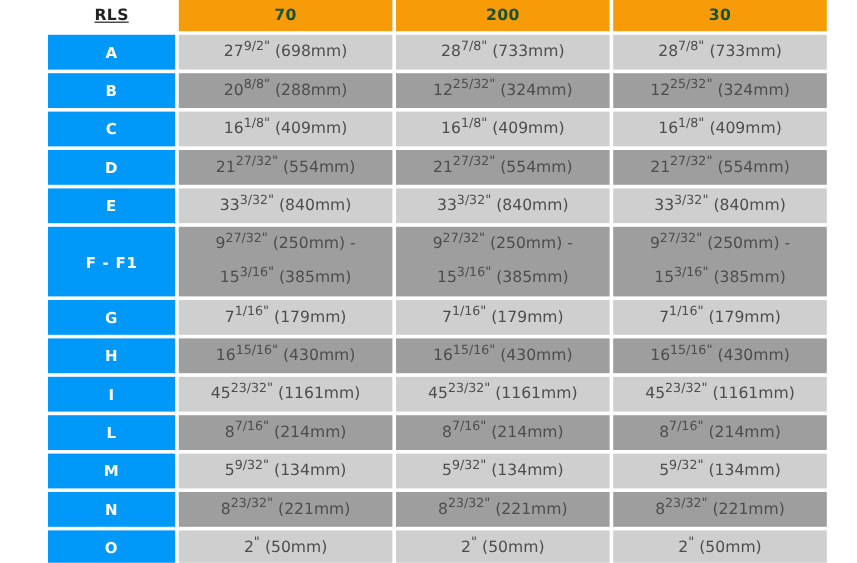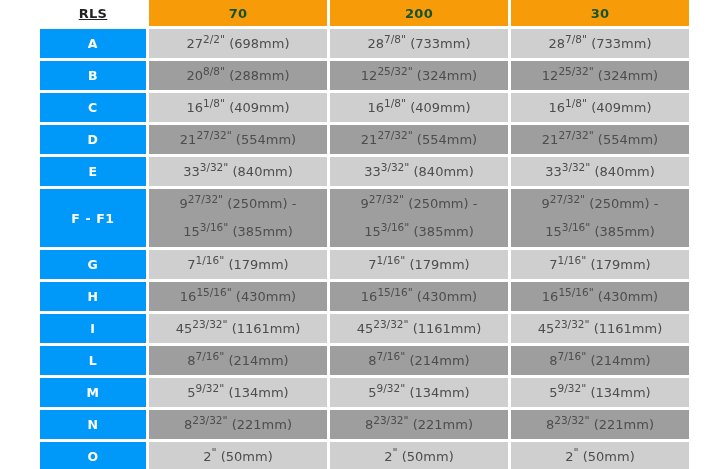--- a/index.html
+++ b/index.html
@@ -114,21 +114,21 @@
       <tr class="header-row">
         <th class="corner-head">RLS</th>
         <th class="model-head">70</th>
         <th class="model-head">200</th>
         <th class="model-head">30</th>
       </tr>
     </thead>
     <tbody id="table-body">
         <tr class="data-row shade-light">
           <td class="row-label">A</td>
-          <td class="dim-cell"><span class="whole">27</span><span class="frac">2/2</span><span class="inch">"</span> <span class="mm">(698mm)</span></td>
+          <td class="dim-cell"><span class="whole">27</span><span class="frac">9/2</span><span class="inch">"</span> <span class="mm">(698mm)</span></td>
           <td class="dim-cell"><span class="whole">28</span><span class="frac">7/8</span><span class="inch">"</span> <span class="mm">(733mm)</span></td>
           <td class="dim-cell"><span class="whole">28</span><span class="frac">7/8</span><span class="inch">"</span> <span class="mm">(733mm)</span></td>
         </tr>
         <tr class="data-row shade-dark">
           <td class="row-label">B</td>
           <td class="dim-cell"><span class="whole">20</span><span class="frac">8/8</span><span class="inch">"</span> <span class="mm">(288mm)</span></td>
           <td class="dim-cell"><span class="whole">12</span><span class="frac">25/32</span><span class="inch">"</span> <span class="mm">(324mm)</span></td>
           <td class="dim-cell"><span class="whole">12</span><span class="frac">25/32</span><span class="inch">"</span> <span class="mm">(324mm)</span></td>
         </tr>
         <tr class="data-row shade-light">

